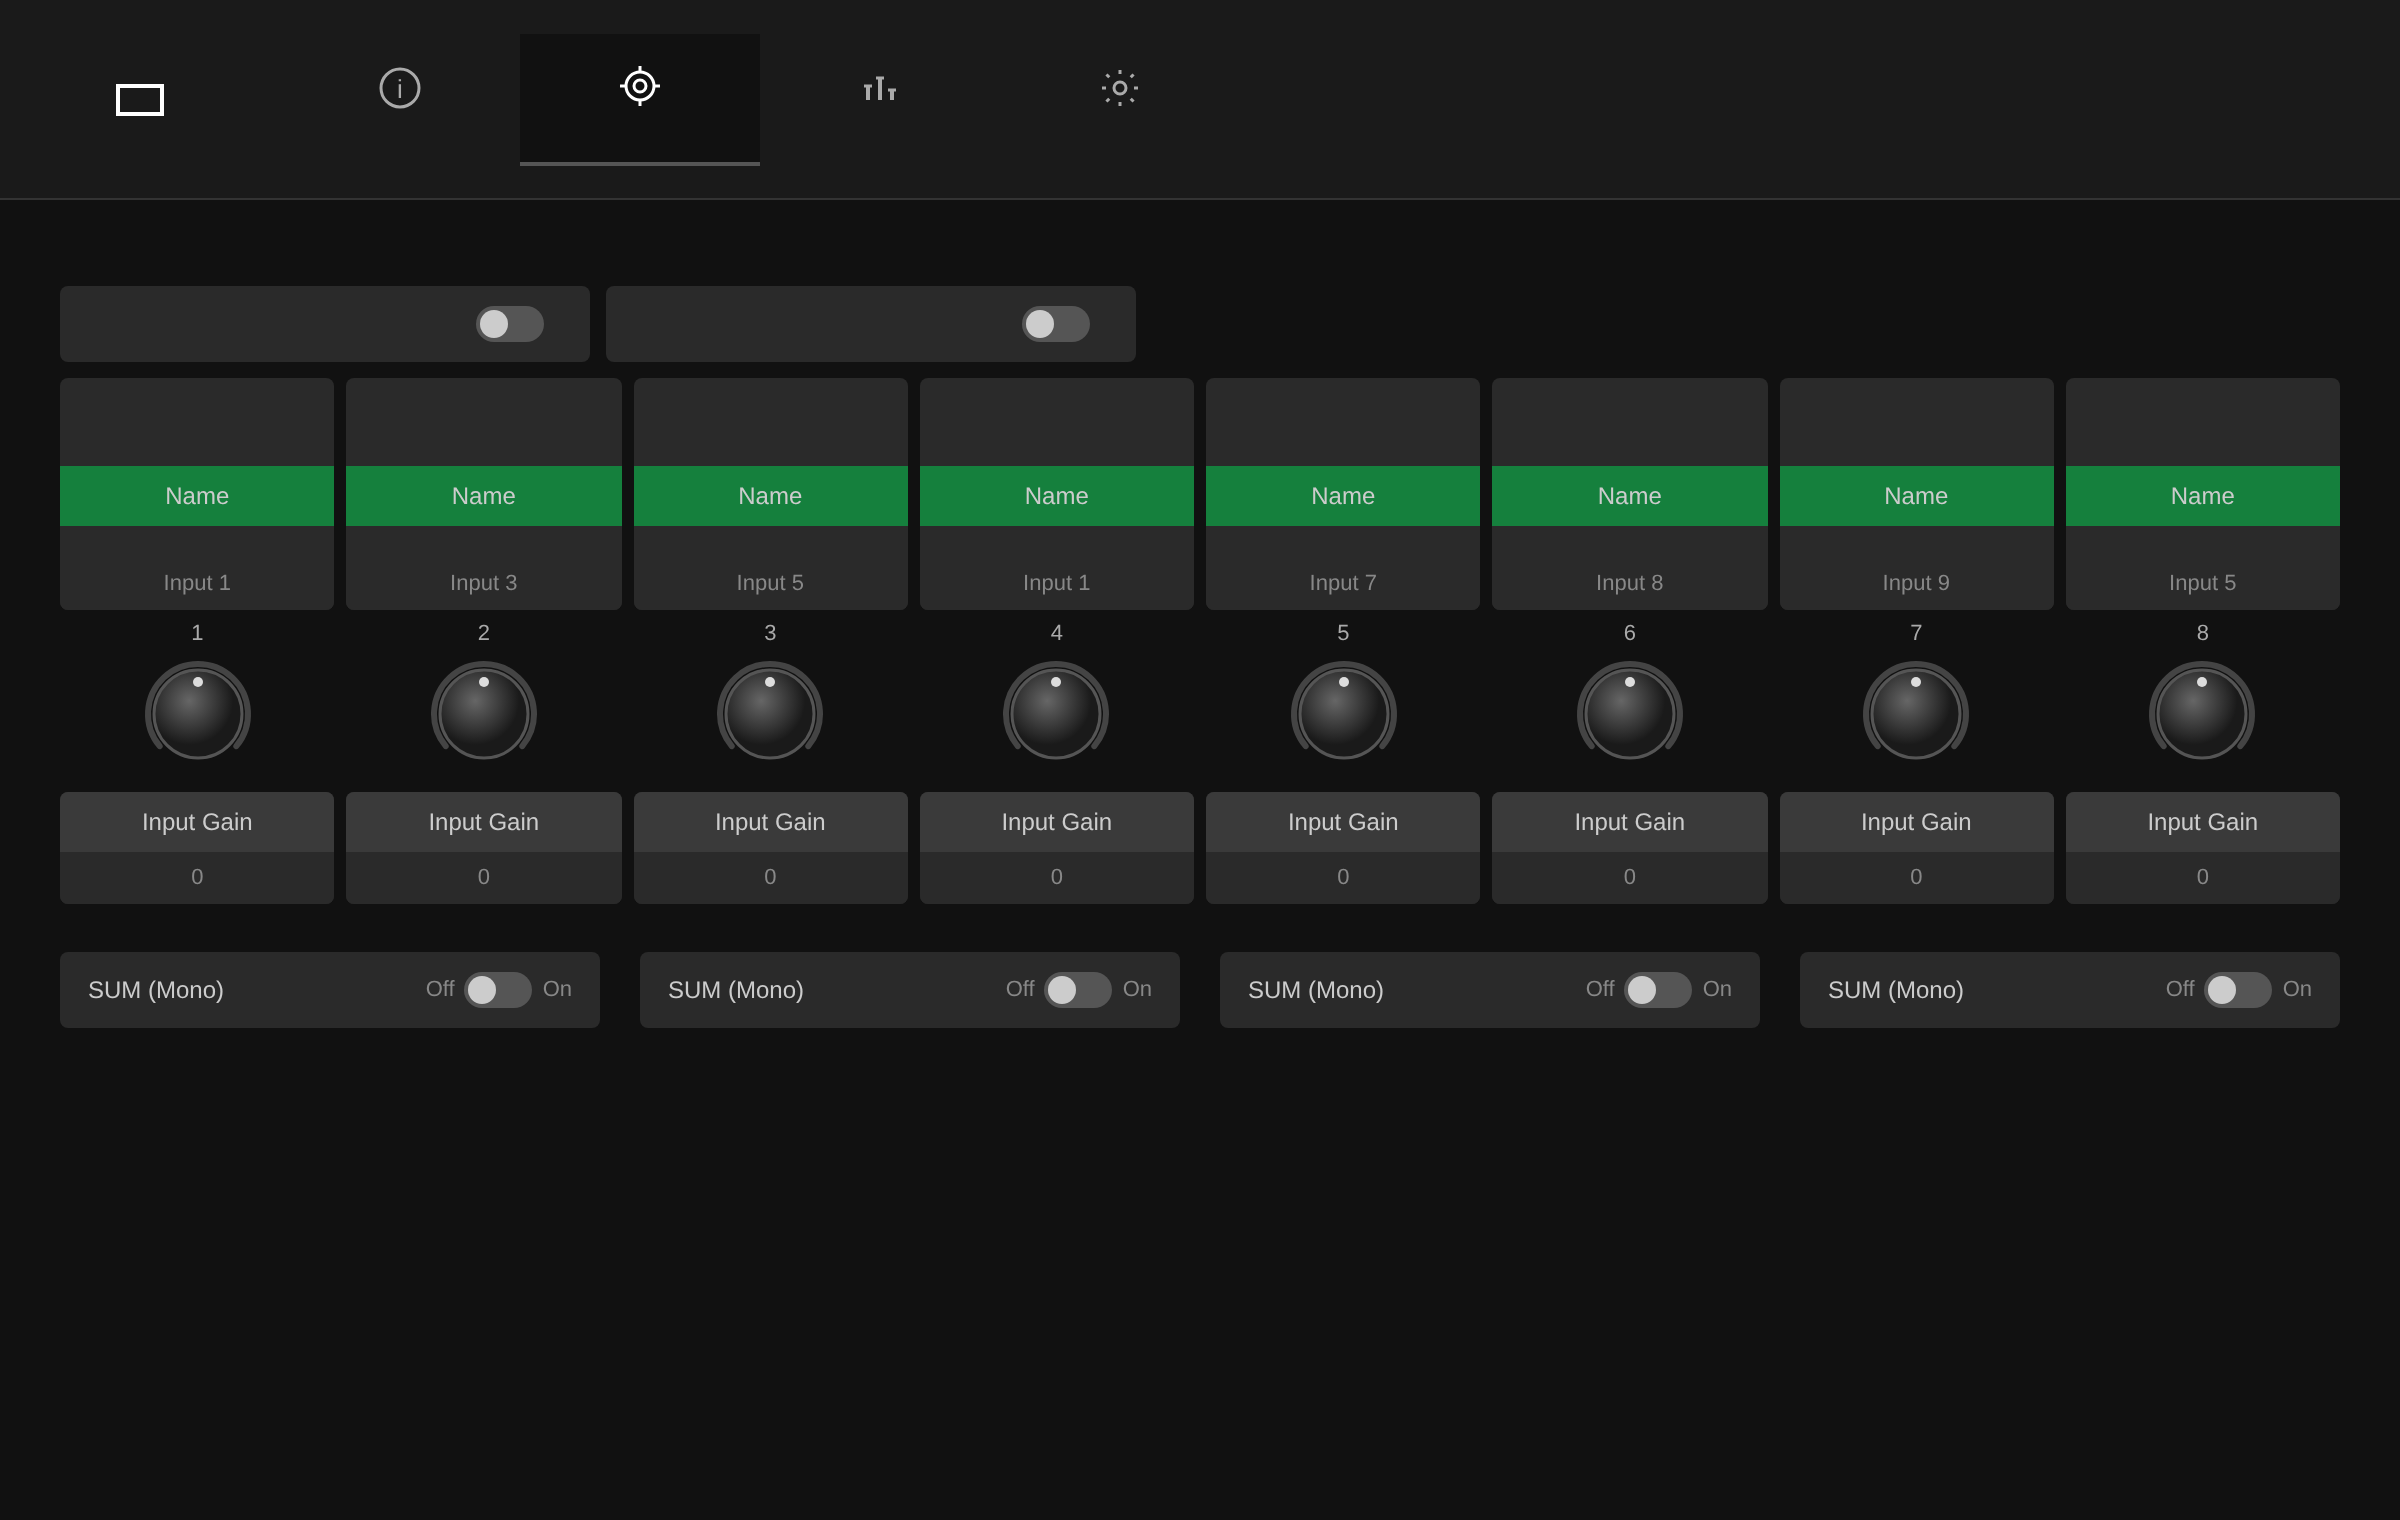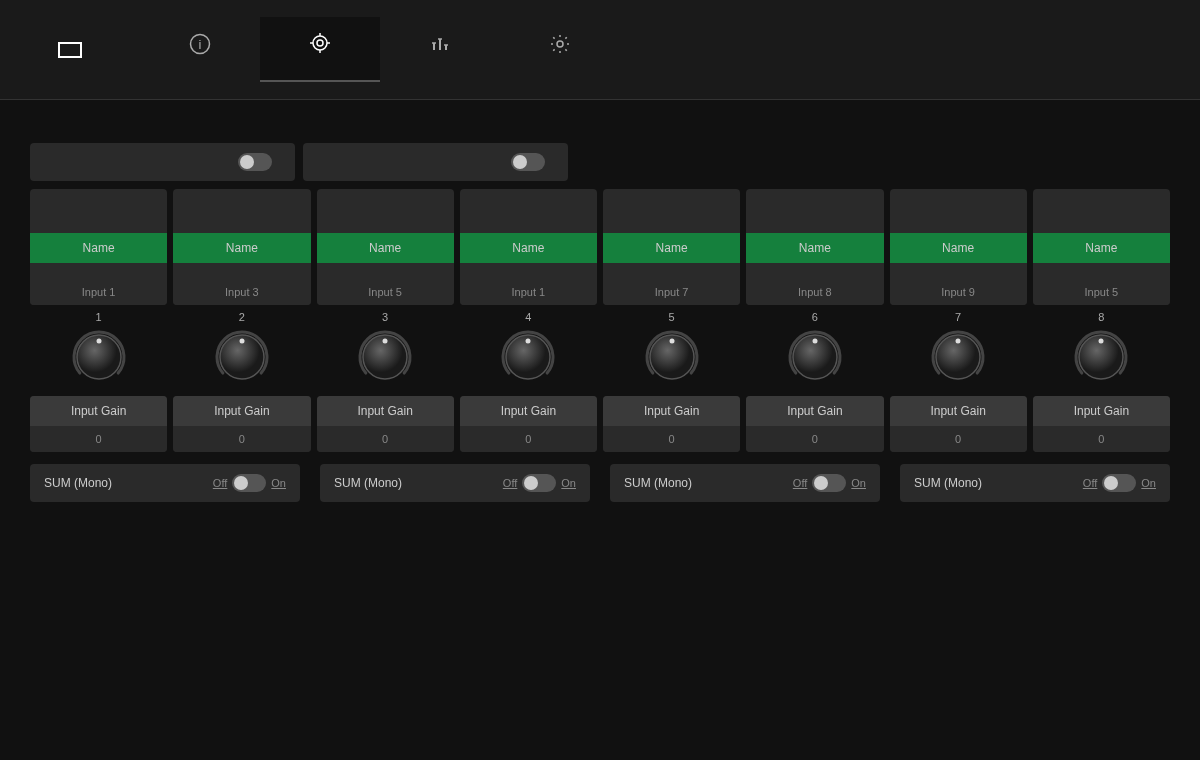--- a/index.html
+++ b/index.html
@@ -96,21 +96,20 @@
       width: 265px;
     }
     .global-label {
       color: #ccc;
       font-size: 13px;
       flex: 1;
     }
     .toggle-label {
       font-size: 11px;
       color: #888;
-      text-decoration: underline;
     }
     .toggle {
       display: flex;
       align-items: center;
       gap: 5px;
     }
     .toggle-track {
       width: 34px;
       height: 18px;
       background: #555;
@@ -175,21 +174,21 @@
     .knob-number {
       font-size: 11px;
       color: #aaa;
     }
 
     
     .gain-row {
       display: grid;
       grid-template-columns: repeat(8, 1fr);
       gap: 6px;
-      margin-bottom: 12px;
+      margin-bottom: 24px;
     }
     .gain-card {
       background: #2a2a2a;
       border-radius: 4px;
       overflow: hidden;
     }
     .gain-top {
       background: #3a3a3a;
       text-align: center;
       padding: 8px 4px;

